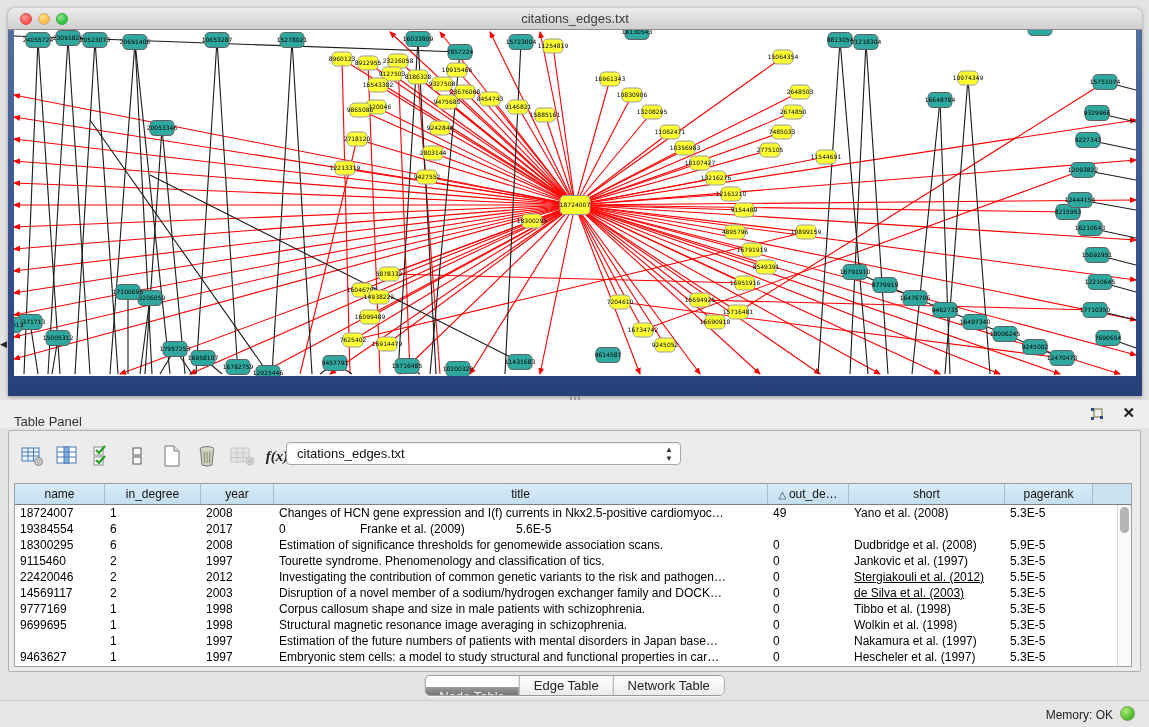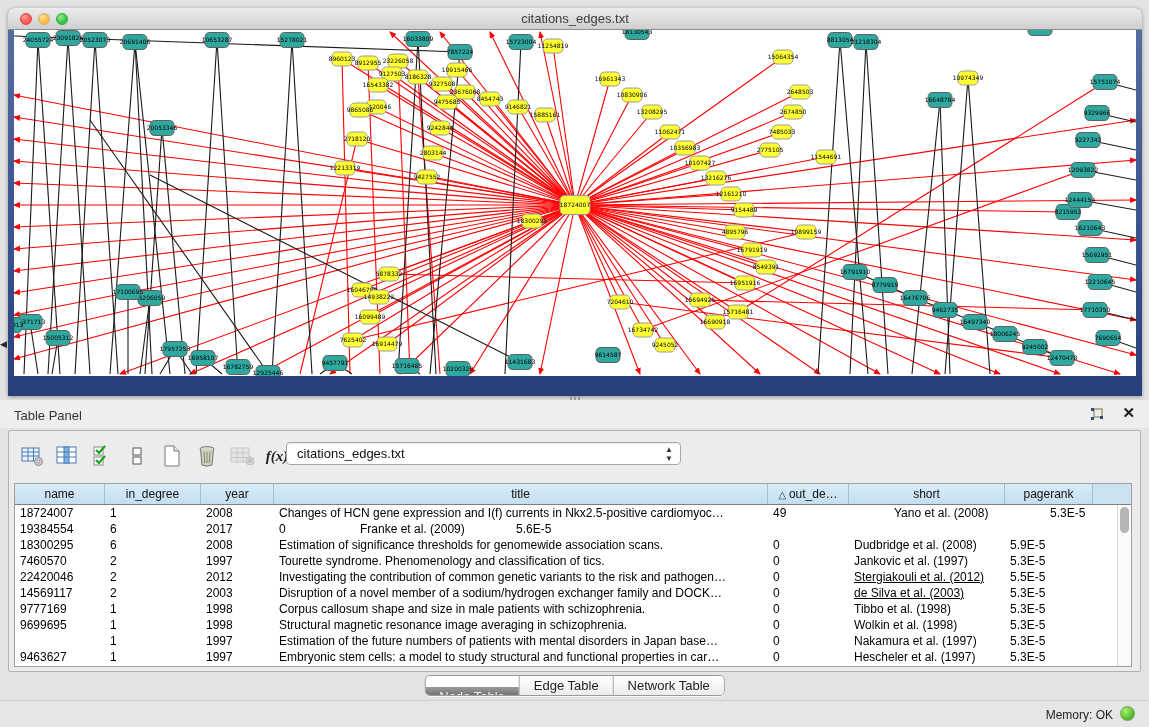--- a/index.html
+++ b/index.html
@@ -21,21 +21,21 @@
   .net-canvas { position:absolute; left:6px; top:22px; width:1122px; height:346px; background:#fff; overflow:hidden; }
   .net-canvas svg { display:block; }
   .node-label { font-family:"DejaVu Sans", sans-serif; font-size:6px; fill:#000; }
 
   .collapse-arrow { position:absolute; left:0; top:340px; font-size:9px; color:#222; line-height:9px; }
   .splitter-grip { position:absolute; left:570px; top:396px; width:10px; height:5px;
     background:repeating-linear-gradient(90deg,#9a9a9a 0 2px,transparent 2px 4px); }
 
   
   .tp-header { position:absolute; left:0; top:400px; width:1149px; height:28px; background:#eeeeee; }
-  .tp-title { position:absolute; left:14px; top:8px; font-size:13px; color:#333; }
+  .tp-title { position:absolute; left:14px; top:14px; font-size:13px; color:#333; }
   .tp-float { position:absolute; right:44px; top:6px; width:16px; height:16px; cursor:pointer; }
   .tp-close { position:absolute; right:14px; top:4px; font-size:15px; font-weight:bold; color:#1a1a1a; cursor:pointer; }
 
   .panel-body { position:absolute; left:8px; top:430px; width:1133px; height:242px;
     background:#ececec; border:1px solid #b2b2b2; border-radius:2px; }
   .toolbar { position:absolute; left:10px; top:8px; height:34px; display:flex; align-items:center; }
   .tb-icon { width:26px; height:26px; margin-right:9px; display:flex; align-items:center; justify-content:center; cursor:pointer; }
   .tb-icon.disabled { opacity:.45; cursor:default; }
   .fx { font-family:"Liberation Serif", serif; font-style:italic; font-weight:bold; font-size:15px; color:#222; }
   .table-select { position:absolute; left:277px; top:11px; width:395px; height:23px; background:#fff;
@@ -558,42 +558,42 @@
         <div class="th" style="width: 156px;"><span>short</span></div>
         <div class="th" style="width: 88px;"><span>pagerank</span></div>
       </div>
     <div id="table-body">
         <div class="tr">
           <div class="td" style="width: 90px;">18724007</div>
           <div class="td" style="width: 96px;">1</div>
           <div class="td" style="width: 73px;">2008</div>
           <div class="td" style="width: 494px;">Changes of HCN gene expression and I(f) currents in Nkx2.5-positive cardiomyoc…</div>
           <div class="td" style="width: 81px;">49</div>
-          <div class="td" style="width: 156px; margin-left: 40px;">Yano et al. (2008)</div>
+          <div class="td" style="width: 156px;">Yano et al. (2008)</div>
           <div class="td" style="width: 88px;">5.3E-5</div>
         </div>
         <div class="tr">
           <div class="td" style="width: 90px;">19384554</div>
           <div class="td" style="width: 96px;">6</div>
           <div class="td" style="width: 73px;">2017</div>
           <div class="td" style="width: 81px;">0</div>
           <div class="td" style="width: 156px;">Franke et al. (2009)</div>
           <div class="td" style="width: 88px;">5.6E-5</div>
         </div>
         <div class="tr">
           <div class="td" style="width: 90px;">18300295</div>
           <div class="td" style="width: 96px;">6</div>
           <div class="td" style="width: 73px;">2008</div>
           <div class="td" style="width: 494px;">Estimation of significance thresholds for genomewide association scans.</div>
           <div class="td" style="width: 81px;">0</div>
           <div class="td" style="width: 156px;">Dudbridge et al. (2008)</div>
           <div class="td" style="width: 88px;">5.9E-5</div>
         </div>
         <div class="tr">
-          <div class="td" style="width: 90px;">7460570</div>
+          <div class="td" style="width: 90px;">9115460</div>
           <div class="td" style="width: 96px;">2</div>
           <div class="td" style="width: 73px;">1997</div>
           <div class="td" style="width: 494px;">Tourette syndrome. Phenomenology and classification of tics.</div>
           <div class="td" style="width: 81px;">0</div>
           <div class="td" style="width: 156px;">Jankovic et al. (1997)</div>
           <div class="td" style="width: 88px;">5.3E-5</div>
         </div>
         <div class="tr">
           <div class="td" style="width: 90px;">22420046</div>
           <div class="td" style="width: 96px;">2</div>

